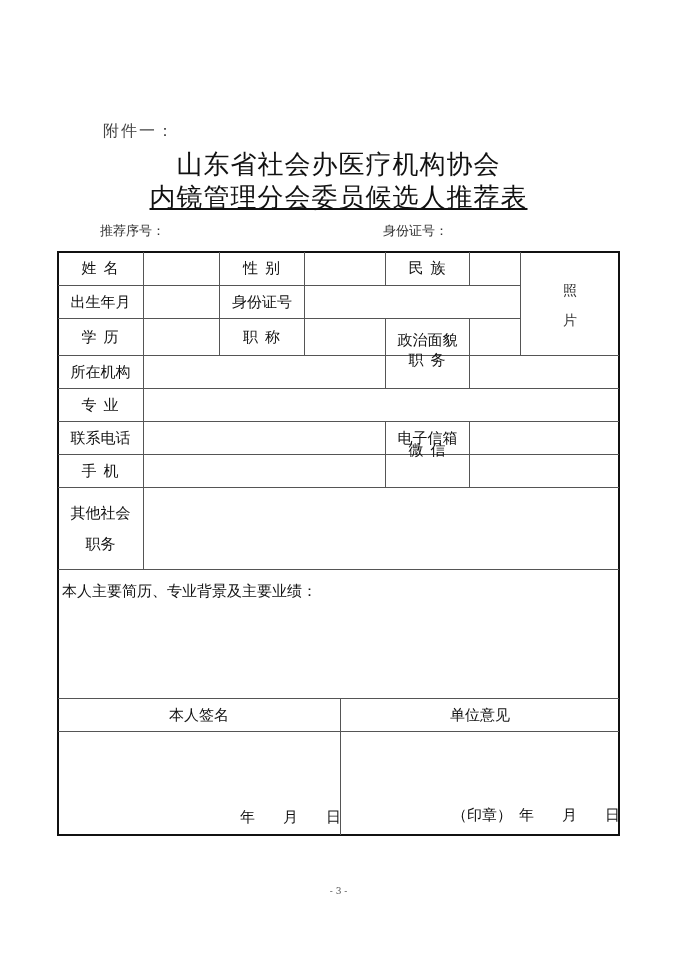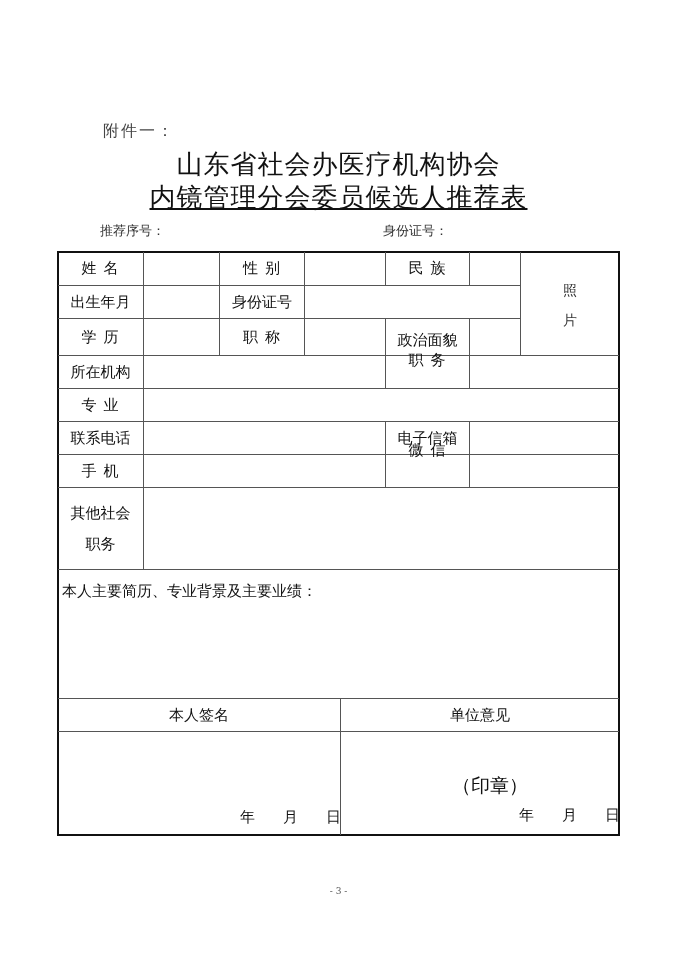--- a/index.html
+++ b/index.html
@@ -115,18 +115,18 @@
 
 <div class="cell" style="left:58px; top:699px; width:282px; height:32px;">本人签名</div>
 <div class="cell" style="left:341px; top:699px; width:278px; height:32px;">单位意见</div>
 
 <div class="inp" style="left:59px; top:732px; width:281px; height:103px;"></div>
 <div class="abs date" style="left:240px; top:808px;">
   <span>年</span><span style="width:28px"></span><span>月</span><span style="width:28px"></span><span>日</span>
 </div>
 
 <div class="inp" style="left:341px; top:732px; width:278px; height:103px;"></div>
-<div class="abs" style="left:452px; top:773px; font-size:19px;">（印章）</div>
+<div class="abs" style="left:452px; top:806px; font-size:15px;">（印章）</div>
 <div class="abs date" style="left:519px; top:806px;">
   <span>年</span><span style="width:28px"></span><span>月</span><span style="width:28px"></span><span>日</span>
 </div>
 
 <div class="abs pagenum">- 3 -</div>
 
 </body></html>

